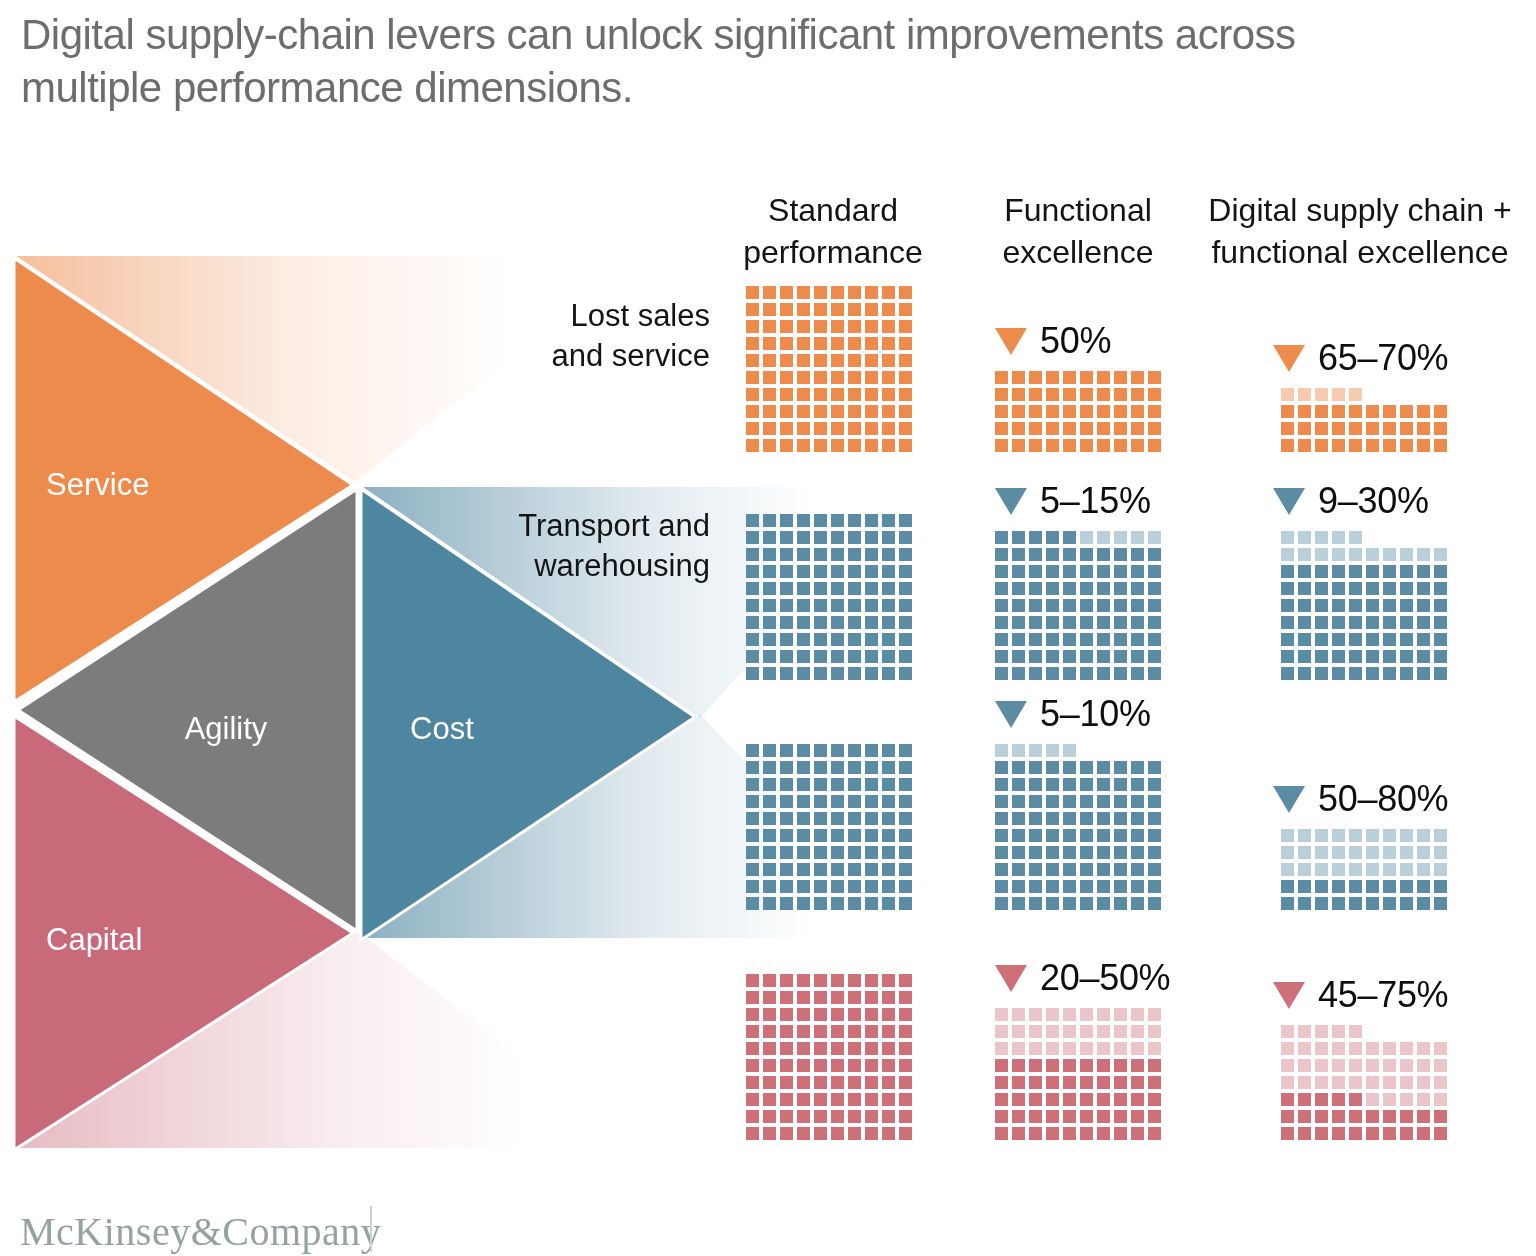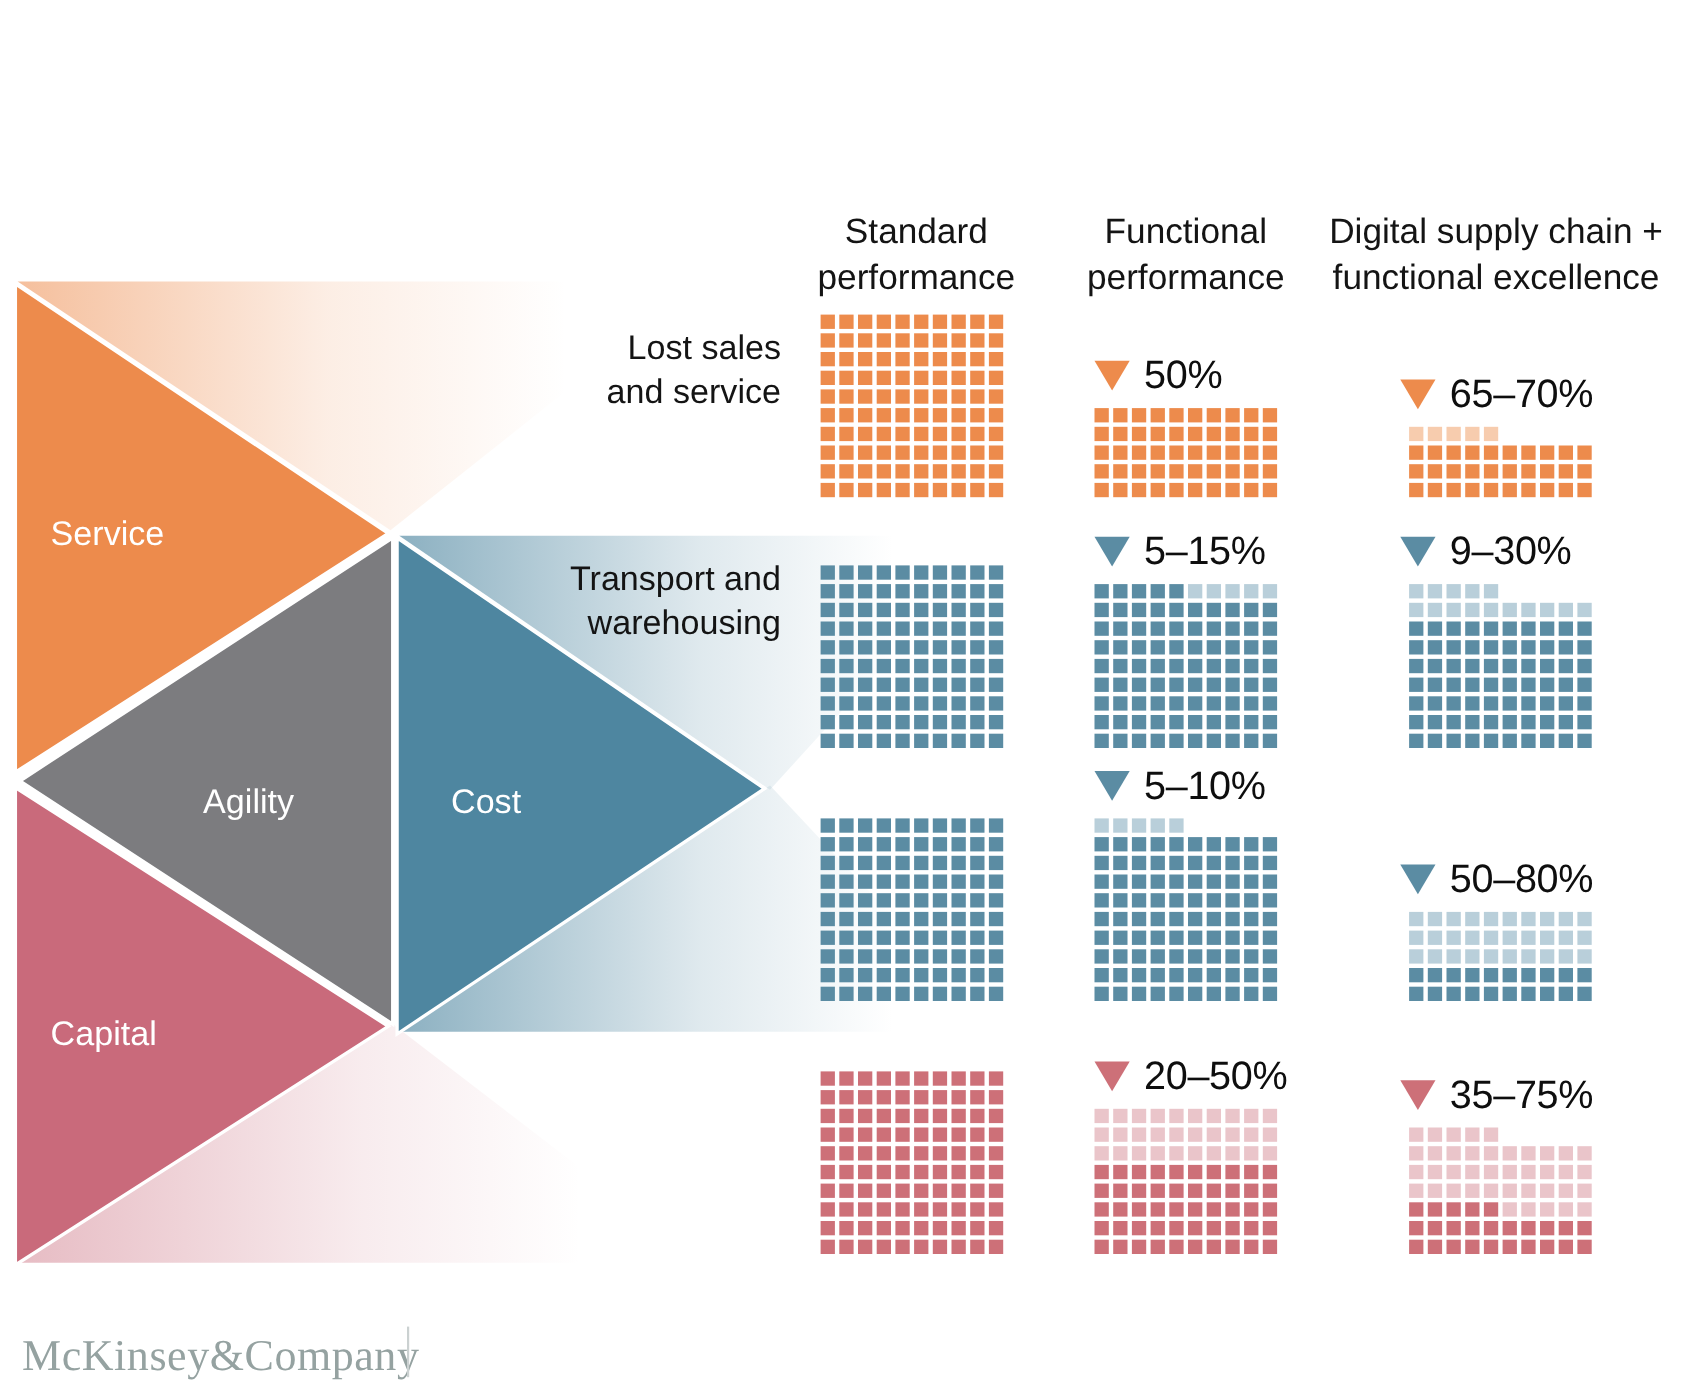--- a/index.html
+++ b/index.html
@@ -28,20 +28,22 @@
         font-size:40px;color:#95A2A1;letter-spacing:0.5px;}
   .fdiv{position:absolute;left:370px;top:1206px;width:2px;height:46px;background:#CBD1D1;}
   .source{position:absolute;left:392px;top:1219px;font-size:28px;color:#696969;}
   .source b{color:#333333;font-weight:700;margin-right:10px;}
 </style>
 </head>
 <body>
 
 <div class="canvas">
 
+  <div class="title">Digital supply-chain levers can unlock significant improvements across
+multiple performance dimensions.</div>
 
   <svg class="diagram" viewBox="0 0 920 910">
     <defs>
       <linearGradient id="gOr" gradientUnits="userSpaceOnUse" x1="16" y1="0" x2="640" y2="0">
         <stop offset="0" stop-opacity="0.55" stop-color="#ED8B4C"></stop>
         <stop offset="0.45" stop-opacity="0.15" stop-color="#ED8B4C"></stop>
         <stop offset="0.8" stop-opacity="0" stop-color="#ED8B4C"></stop>
       </linearGradient>
       <linearGradient id="gTe" gradientUnits="userSpaceOnUse" x1="363" y1="0" x2="910" y2="0">
         <stop offset="0" stop-opacity="0.65" stop-color="#4E86A0"></stop>
@@ -67,21 +69,21 @@
 
     <text x="46" y="245">Service</text>
     <text x="226" y="489" text-anchor="middle">Agility</text>
     <text x="410" y="489">Cost</text>
     <text x="46" y="700">Capital</text>
   </svg>
 
   <div class="col-header ch-standard">Standard
 performance</div>
   <div class="col-header ch-functional">Functional
-performance</div>
+excellence</div>
   <div class="col-header ch-digital">Digital supply chain +
 functional excellence</div>
 
   <div class="row-label rl-0">Lost sales
 and service</div>
   <div class="row-label rl-1">Transport and
 warehousing</div>
 
   <div id="chart">
       <div class="waffle" style="left: 746px; top: 286px; width: 166px; height: 166px;">
@@ -1081,20 +1083,20 @@
         <span class="sq" style="left: 51px; top: 102px; background: rgb(205, 112, 120);"></span>
         <span class="sq" style="left: 68px; top: 102px; background: rgb(205, 112, 120);"></span>
         <span class="sq" style="left: 85px; top: 102px; background: rgb(205, 112, 120);"></span>
         <span class="sq" style="left: 102px; top: 102px; background: rgb(205, 112, 120);"></span>
         <span class="sq" style="left: 119px; top: 102px; background: rgb(205, 112, 120);"></span>
         <span class="sq" style="left: 136px; top: 102px; background: rgb(205, 112, 120);"></span>
         <span class="sq" style="left: 153px; top: 102px; background: rgb(205, 112, 120);"></span>
       </div>
       <div class="marker" style="left: 1273px; top: 977px;">
         <span class="tri" style="border-top-color: rgb(205, 112, 120);"></span>
-        <span class="pct">35–75%</span>
+        <span class="pct">45–75%</span>
       </div>
     </div>
 
   <span class="logo">McKinsey&amp;Company</span>
   <span class="fdiv"></span>
 
 </div>
 
 </body></html>

